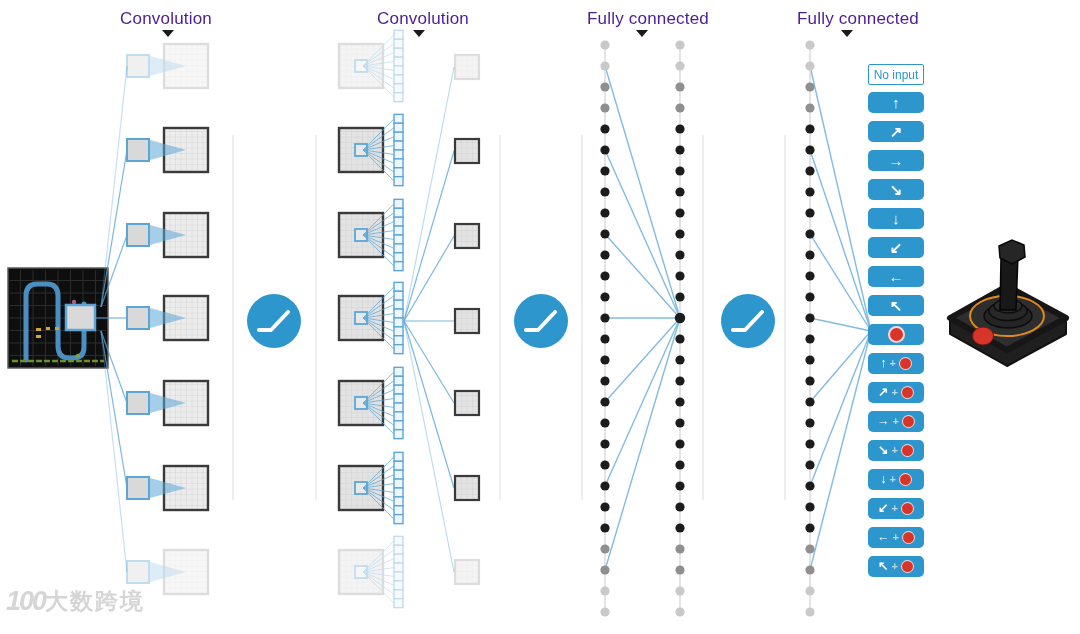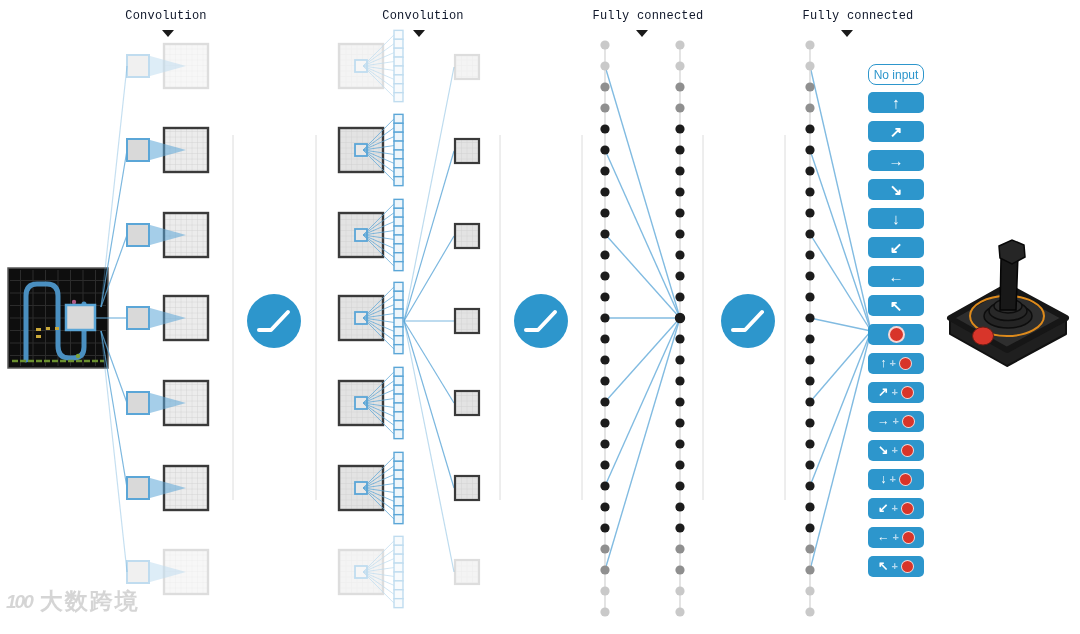--- a/index.html
+++ b/index.html
@@ -1,35 +1,35 @@
 <!DOCTYPE html>
 <html><head>
 <meta charset="utf-8">
 <style>
   html,body{margin:0;padding:0;background:#fff;}
   .canvas{position:relative;width:1080px;height:634px;background:#ffffff;overflow:hidden;
           font-family:"Liberation Sans",sans-serif;}
   #diagram{position:absolute;left:0;top:0;z-index:1;}
-  .hlabel{position:absolute;top:9px;transform:translateX(-50%);font-size:12px;color:#0f172a;
-          letter-spacing:.2px;z-index:3;white-space:nowrap;font-family:Liberation Mono, monospace;}
+  .hlabel{position:absolute;top:9px;transform:translateX(-50%);font-size:17px;color:#4c1d95;
+          letter-spacing:.2px;z-index:3;white-space:nowrap;}
   .tri{position:absolute;width:0;height:0;border-left:6px solid transparent;border-right:6px solid transparent;
        border-top:7px solid #1a1a1a;z-index:3;}
   .abtn{position:absolute;left:868px;width:56px;height:21px;display:flex;align-items:center;justify-content:center;
         border-radius:5px;z-index:4;box-sizing:border-box;cursor:pointer;}
   .abtn.move,.abtn.fire,.abtn.combo{background:#2d96cc;color:#fff;}
-  .abtn.noinput{background:#fff;border:1.5px solid #2d96cc;color:#2d96cc;font-size:12px;border-radius:8px;}
+  .abtn.noinput{background:#fff;border:1.5px solid #2d96cc;color:#2d96cc;font-size:12px;border-radius:2px;}
   .abtn .glyph{font-weight:bold;font-size:15px;line-height:1;}
   .abtn.combo .glyph{font-size:12.5px;}
   .abtn .plus{color:#b5d9ef;font-size:11px;font-weight:bold;margin:0 3px;line-height:1;}
   .redbtn{display:inline-block;width:13px;height:13px;background:#d8352a;border:2px solid rgba(255,255,255,.8);
           border-radius:50%;box-sizing:content-box;}
   .abtn.combo .redbtn{width:11px;height:11px;border-width:1.5px;}
   .watermark{position:absolute;left:6px;top:586px;display:flex;align-items:center;z-index:5;
              color:rgba(190,190,190,.65);text-shadow:0 1px 1px rgba(255,255,255,.9);}
-  .watermark .logo{font-size:19px;font-weight:bold;font-style:italic;letter-spacing:-2px;margin-right:8px;}
+  .watermark .logo{font-size:27px;font-weight:bold;font-style:italic;letter-spacing:-2px;}
   .watermark .wtext{font-size:23px;font-weight:bold;letter-spacing:2px;text-align:center;}
 </style>
 </head>
 <body>
 
 <div class="canvas">
 
   <svg id="diagram" width="1080" height="634">
       <defs>
         <pattern id="gp" width="5.5" height="5.5" patternUnits="userSpaceOnUse">

